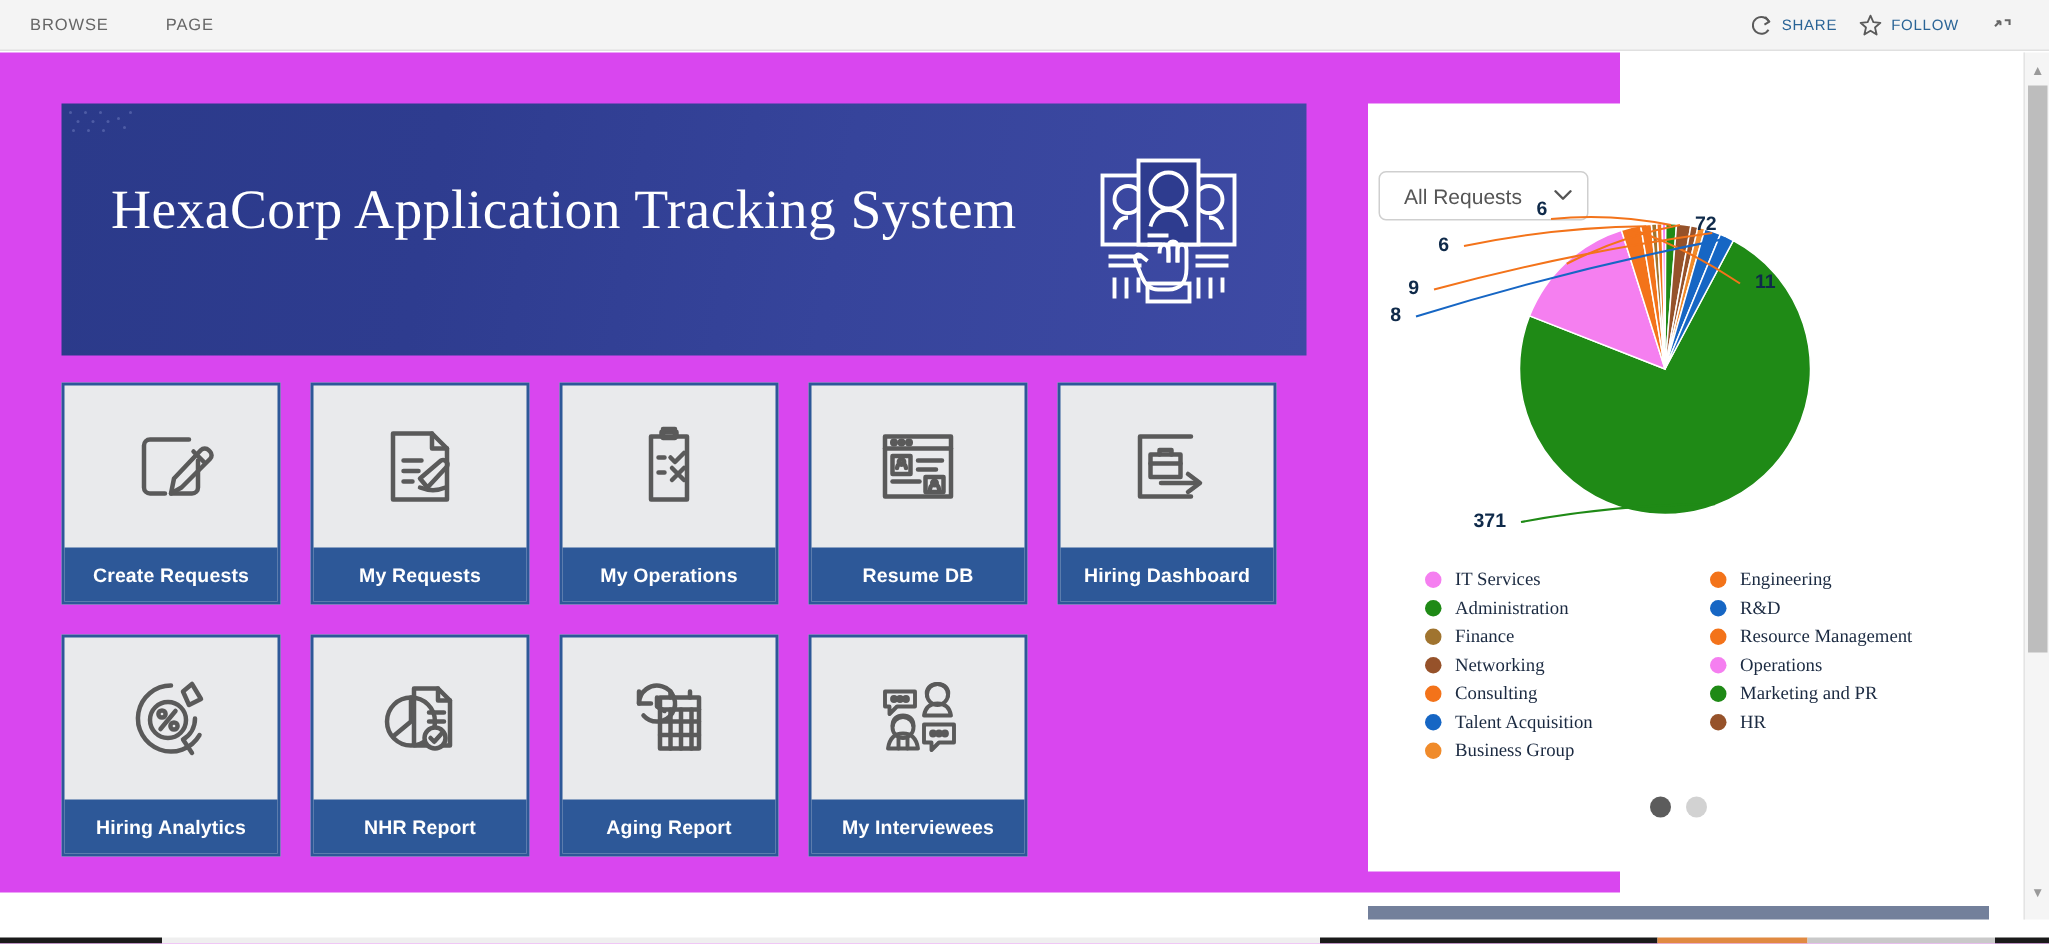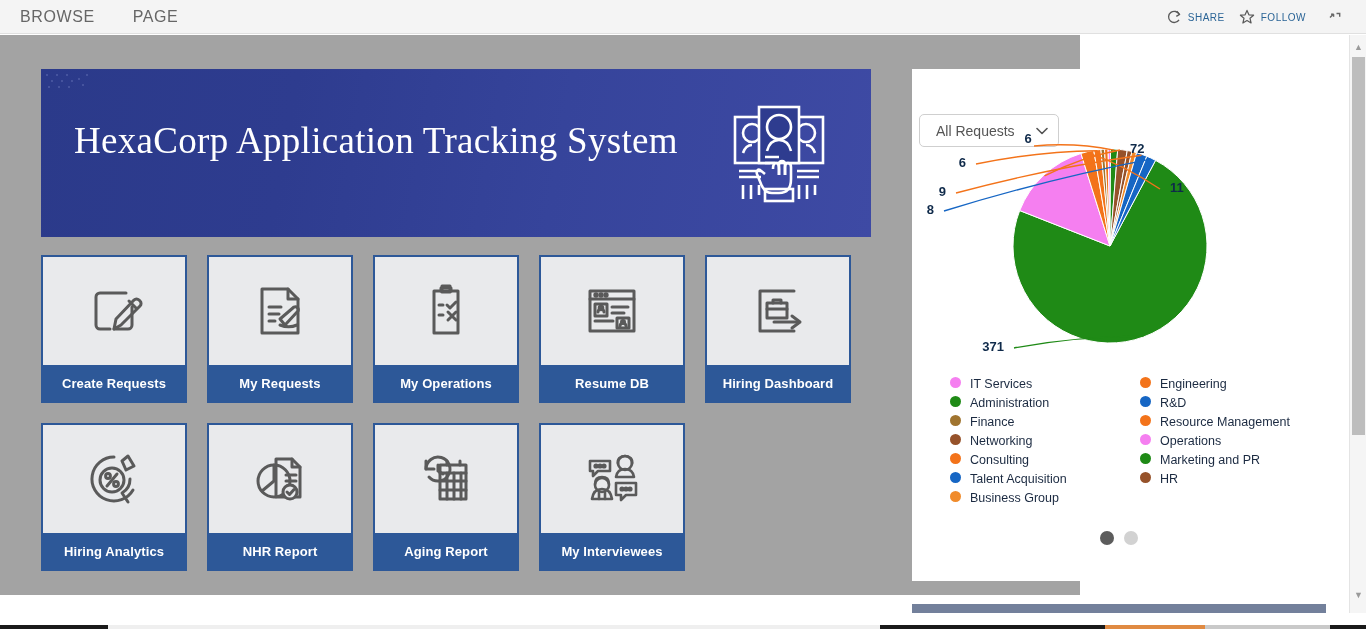--- a/index.html
+++ b/index.html
@@ -13,38 +13,38 @@
   }
 
   
   #ribbon {
     position:absolute; left:0; top:0; width:1366px; height:34px;
     background:#f4f4f4;
     border-bottom:1px solid #e0e0e0;
   }
   .ribbon-tabs { position:absolute; left:18px; top:0; height:34px; display:flex; align-items:center; gap:34px; }
   .ribbon-tab {
-    font-size:16px; letter-spacing:0.6px; color:#666; cursor:pointer;
+    font-size:11px; letter-spacing:0.6px; color:#666; cursor:pointer;
     padding:3px 2px;
   }
   .ribbon-right {
     position:absolute; right:22px; top:0; height:34px;
     display:flex; align-items:center; gap:14px;
   }
   .ribbon-link {
     display:flex; align-items:center; gap:6px;
     font-size:10px; letter-spacing:0.5px; color:#2a6496; cursor:pointer;
   }
   .ribbon-link .glyph { display:block; width:16px; height:16px; color:#5a5a5a; }
   .focus-icon { width:18px; height:18px; margin-left:6px; cursor:pointer; color:#666; }
 
   
   #page {
     position:absolute; left:0; top:35px; width:1080px; height:560px;
-    background:#a3a3a3;
+    background:#d946ef;
   }
 
   
   #left-col { position:absolute; left:41px; top:34px; width:860px; }
 
   
   #banner {
     position:relative;
     width:830px; height:168px;
     background:linear-gradient(100deg,#2b3a8a 0%, #2e3c8f 30%, #36449b 62%, #3e4aa4 100%);
@@ -97,21 +97,21 @@
   #chart-area { position:absolute; left:0; top:55px; width:412px; height:250px; }
   #chart-svg { position:absolute; left:0; top:0; }
 
   #legend {
     position:absolute; left:38px; top:308px;
     width:380px;
     display:grid; grid-template-columns:190px 190px;
     row-gap:1px;
     font-size:12.5px; color:#1b2a41;
   }
-  .leg-item { display:flex; align-items:flex-start; height:18px; cursor:pointer; }
+  .leg-item { display:flex; align-items:center; height:18px; cursor:pointer;font-family:Liberation Serif, serif; }
   .leg-swatch { width:11px; height:11px; border-radius:50%; margin-right:9px; flex:none; }
   .leg-label { white-space:nowrap; }
 
   #pager { position:absolute; left:1px; top:462px; width:412px; display:flex; justify-content:center; gap:10px; }
   .pdot { width:14px; height:14px; border-radius:50%; cursor:pointer; }
   .pdot.on { background:#5c5c5c; }
   .pdot.off { background:#d2d2d2; }
 
   
   #panel-hscroll {

